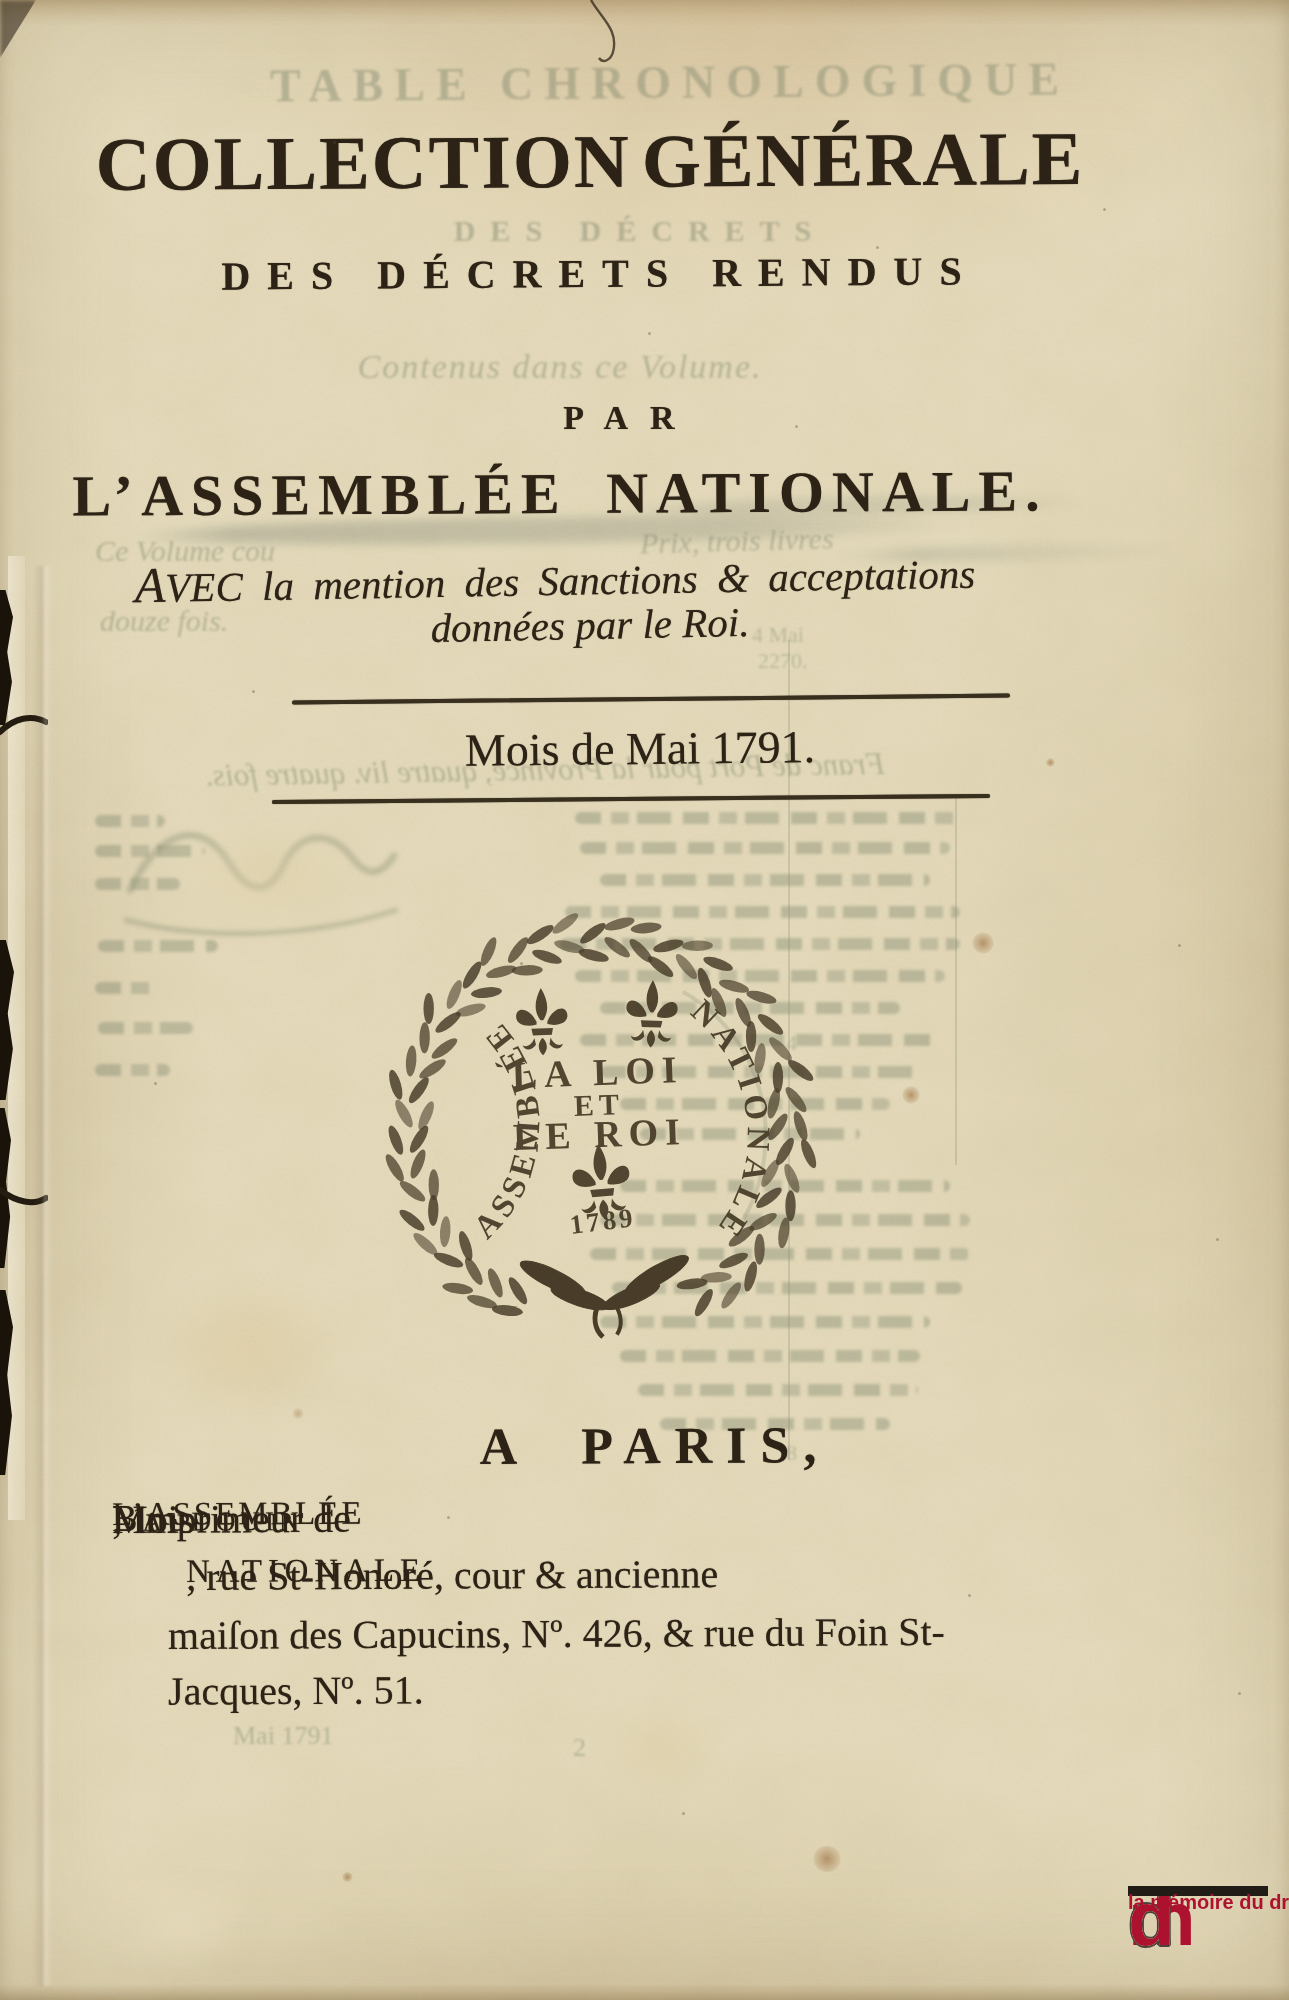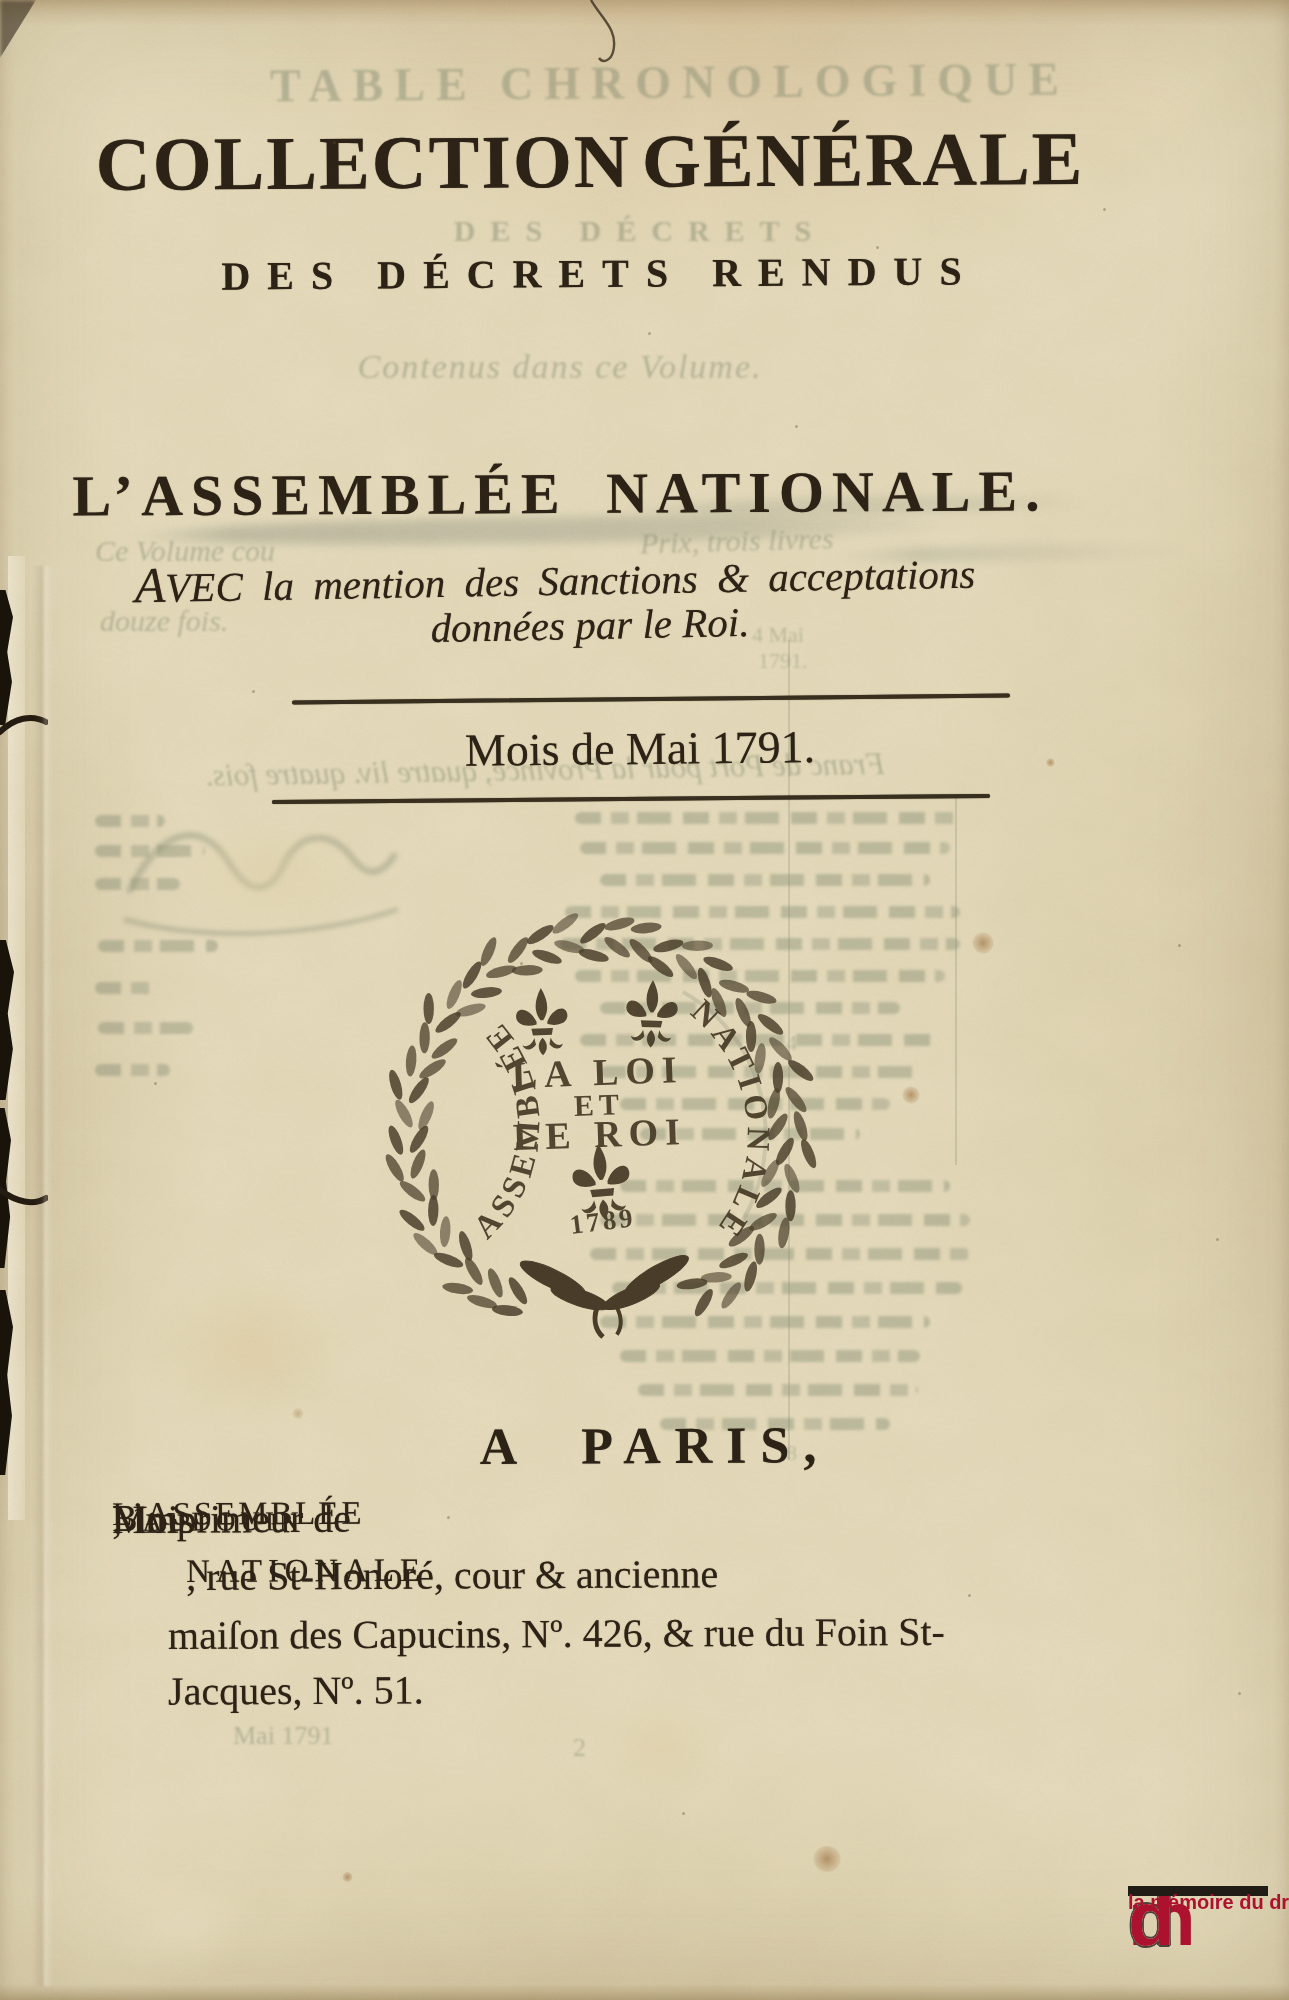--- a/index.html
+++ b/index.html
@@ -80,21 +80,21 @@
 <div id="page">
 
   <div class="ghost gcaps ctr g-top">TABLE CHRONOLOGIQUE</div>
   <div class="ghost gcaps ctr g-dd">DES DÉCRETS</div>
   <div class="ghost ctr g-note">Contenus dans ce Volume.</div>
   <div class="ghost g-frag1">Ce Volume cou</div>
   <div class="ghost g-frag2">Prix, trois livres</div>
   <div class="ghost g-frag3">douze fois.</div>
   <div class="g-mirror">Franc de Port pour la Province, quatre liv. quatre fois.</div>
   <span class="gm" style="left:752px;top:622px">4 Mai</span>
-  <span class="gm" style="left:758px;top:648px">1791.</span>
+  <span class="gm" style="left:758px;top:648px">2270.</span>
   <span class="gm" style="left:786px;top:1030px">4</span>
   <span class="gm" style="left:786px;top:1440px">8</span>
   <span class="ghost g-foot" style="left:233px;top:1721px">Mai 1791</span>
   <span class="ghost g-foot" style="left:573px;top:1733px">2</span>
 
   <div class="gbar" style="left:575px;top:812px;width:385px"></div>
   <div class="gbar" style="left:580px;top:842px;width:370px"></div>
   <div class="gbar" style="left:600px;top:874px;width:330px"></div>
   <div class="gbar" style="left:565px;top:906px;width:395px"></div>
   <div class="gbar" style="left:560px;top:938px;width:400px"></div>
@@ -128,20 +128,21 @@
 
   <svg style="left:118px;top:768px" width="290" height="200">
     <g fill="none" stroke="rgba(140,147,120,.4)" stroke-width="7" stroke-linecap="round" filter="blur(2px)">
       <path d="M12 122 C 42 60, 84 50, 112 96 C 132 128, 152 126, 166 96 C 182 64, 212 60, 236 92 C 250 110, 264 106, 276 88"></path>
       <path d="M8 152 C 90 174, 200 168, 278 142" stroke-width="5"></path>
     </g>
   </svg>
 
   <div class="ink ctr title">COLLECTION GÉNÉRALE</div>
   <div class="ink ctr subtitle">DES DÉCRETS RENDUS</div>
+  <div class="ink ctr connector">PAR</div>
   <div class="ink ctr author">L’ASSEMBLÉE NATIONALE.</div>
   <div class="ink ctr mention1">AVEC la mention des Sanctions &amp; acceptations</div>
   <div class="ink ctr mention2">données par le Roi.</div>
   <div class="rule rule1"></div>
   <div class="ink ctr dateline">Mois de Mai 1791.</div>
   <div class="rule rule2"></div>
   <div class="ink ctr city">A PARIS,</div>
   <div class="ink impr i1">
       <span>Mois </span>
       <span class="scname">Baudouin</span>

